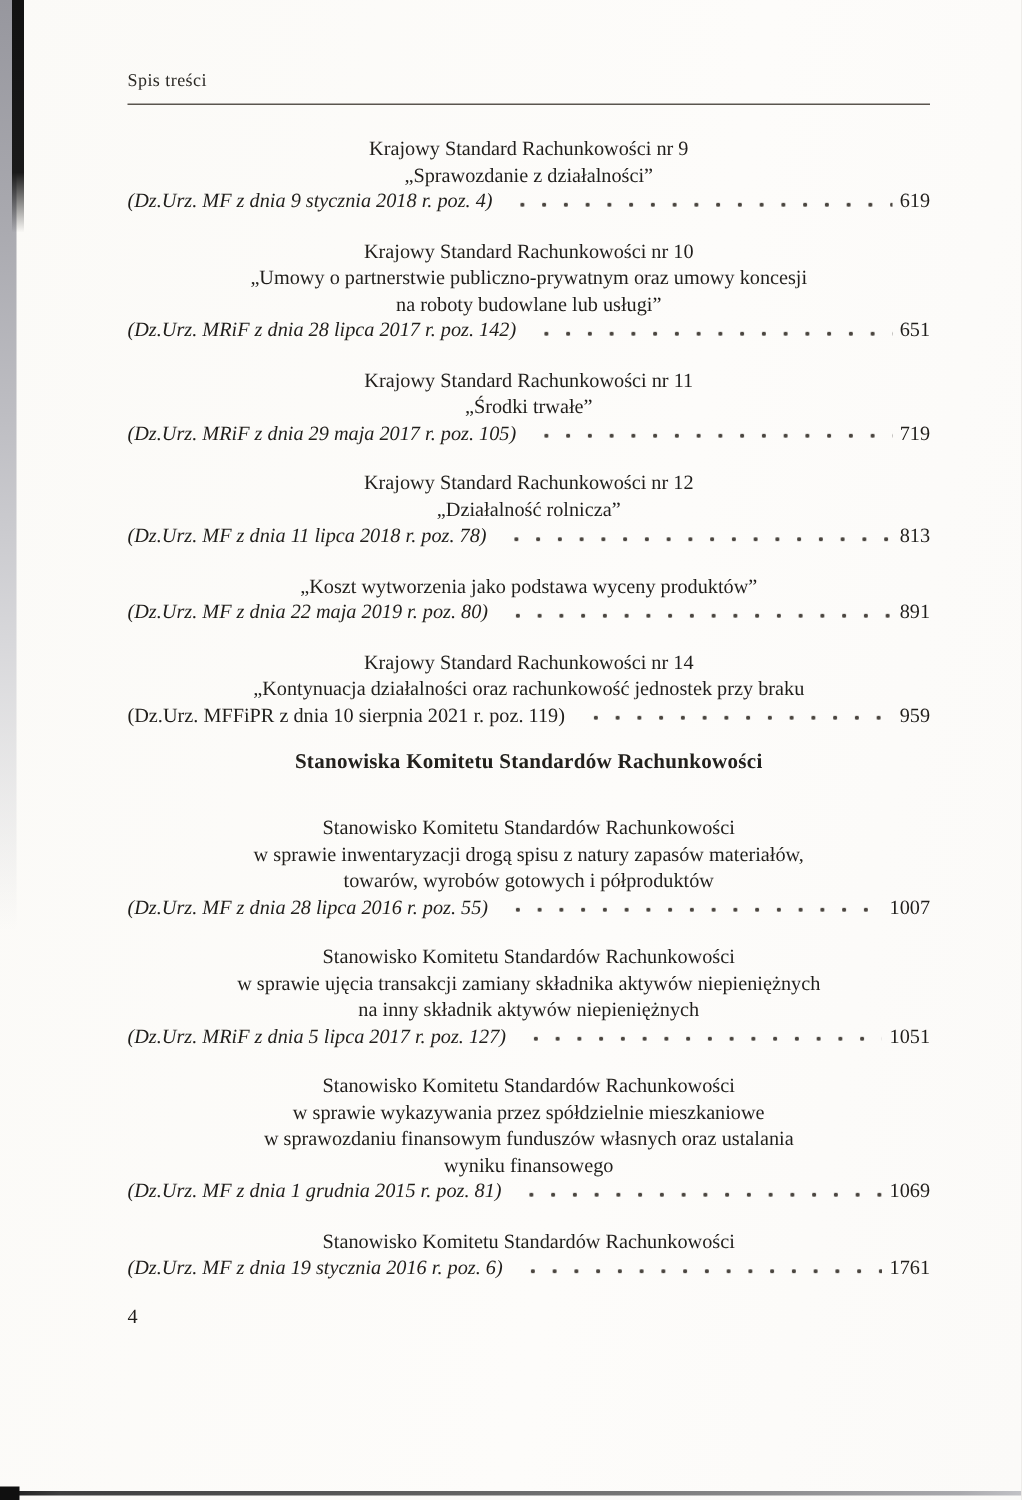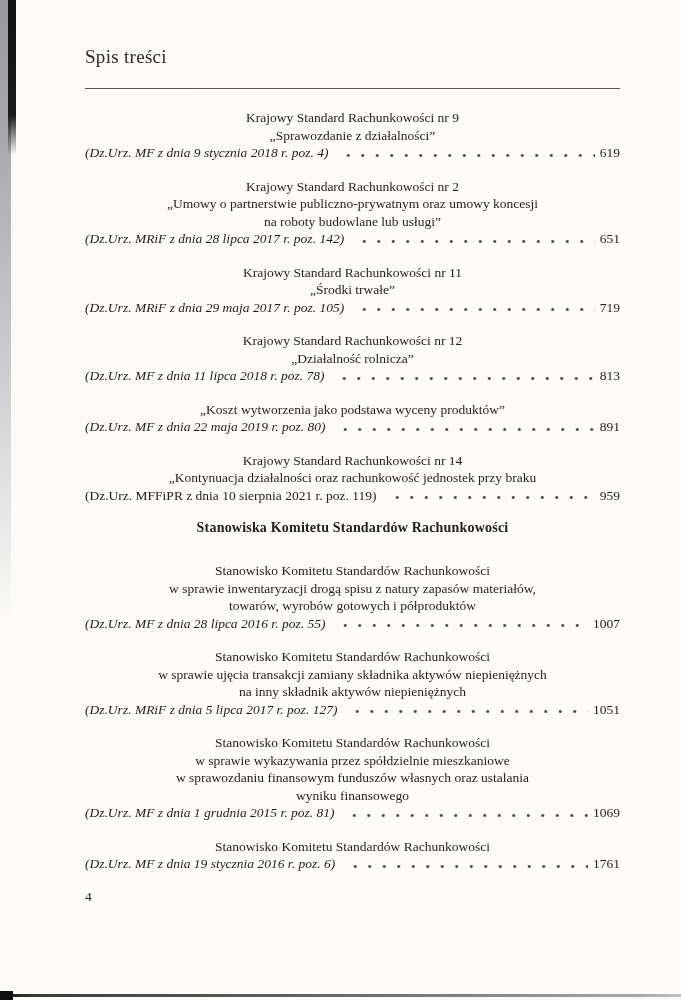--- a/index.html
+++ b/index.html
@@ -29,22 +29,22 @@
       #181818 0px, #3d3d3d 40px, #555 220px, #777 420px, #a9a9ad 640px, #c2c2c6 681px);
   }
   .bottom-stub {
     position:absolute; left:0; bottom:0; width:13px; height:9px; background:#101010;
   }
   
   .content {
     position:absolute; left:85px; top:46px; width:535px;
   }
   .doc-header {
-    font-size:19px; letter-spacing:0.3px; color:#2a2824;
-    border-bottom:1.6px solid #5a554e; padding-bottom:20px;
+    font-size:12px; letter-spacing:0.3px; color:#2a2824;
+    border-bottom:1.6px solid #5a554e; padding-bottom:8px;
   }
   .toc { margin-top:20px; }
   .entry { margin-bottom:16px; }
   .line { font-size:13.5px; line-height:17.5px;text-align:center; }
   .dotline { display:flex; align-items:baseline; line-height:17.5px; }
   .cite { font-size:13.5px; white-space:nowrap; }
   .cite.italic { font-style:italic; }
   .leader {
     flex:1 1 auto; min-width:18px; height:9px;
     align-self:flex-end; margin:0 5px 3px 9px;
@@ -81,21 +81,21 @@
         <div class="line">Krajowy Standard Rachunkowości nr 9</div>
         <div class="line">„Sprawozdanie z działalności”</div>
         <div class="dotline">
           <span class="cite italic">(Dz.Urz. MF z dnia 9 stycznia 2018 r. poz. 4)</span>
           <span class="leader"></span>
           <span class="pnum">619</span>
         </div>
       </div>
 
       <div class="entry">
-        <div class="line">Krajowy Standard Rachunkowości nr 2</div>
+        <div class="line">Krajowy Standard Rachunkowości nr 10</div>
         <div class="line">„Umowy o partnerstwie publiczno-prywatnym oraz umowy koncesji</div>
         <div class="line">na roboty budowlane lub usługi”</div>
         <div class="dotline">
           <span class="cite italic">(Dz.Urz. MRiF z dnia 28 lipca 2017 r. poz. 142)</span>
           <span class="leader"></span>
           <span class="pnum">651</span>
         </div>
       </div>
 
       <div class="entry">

